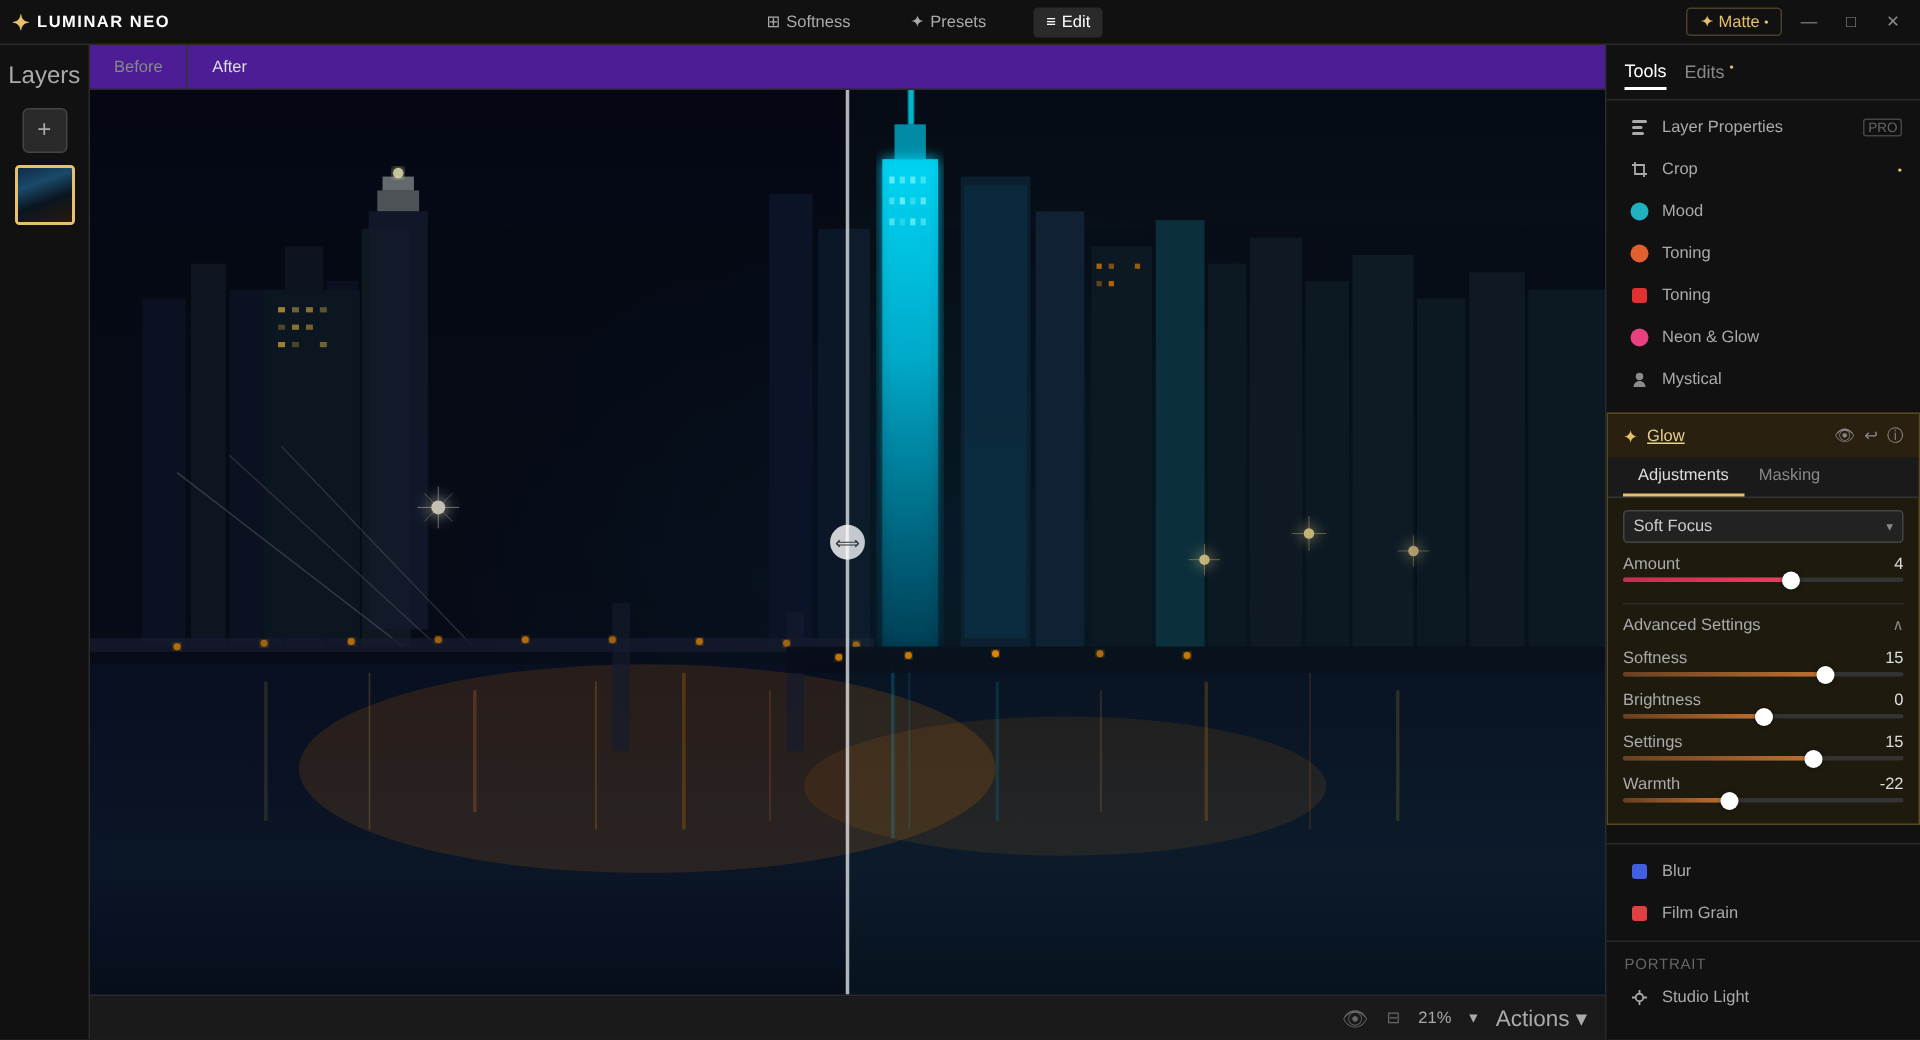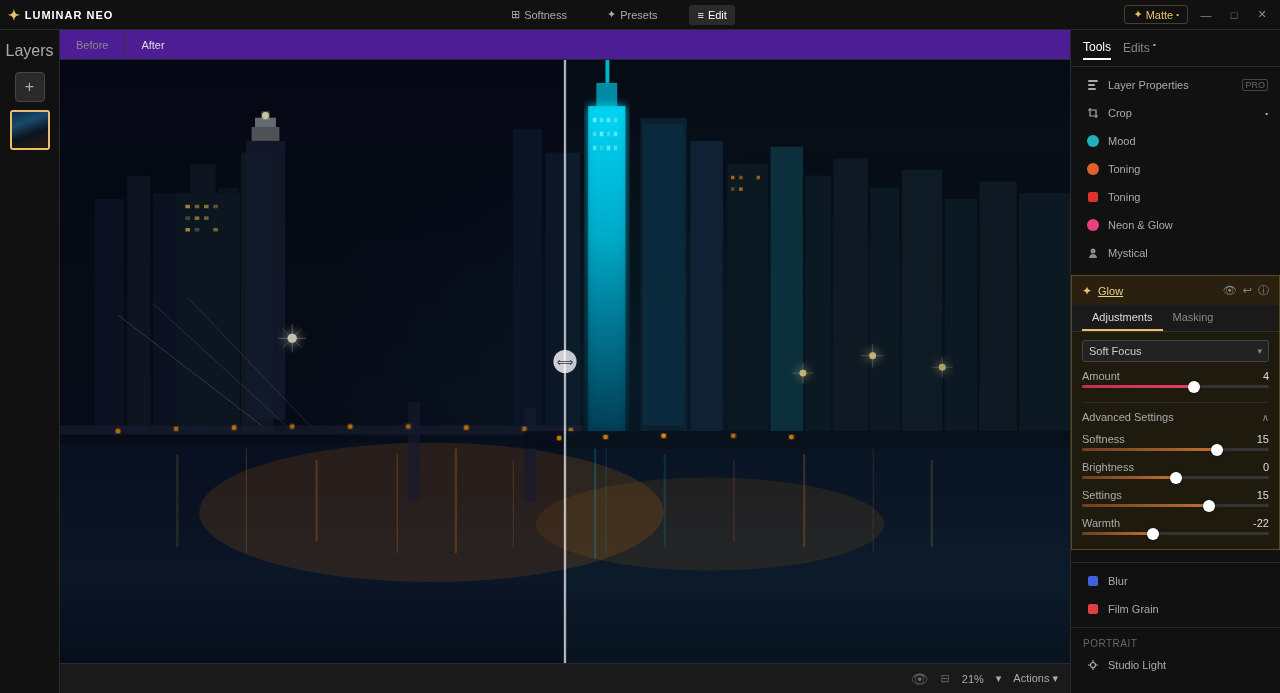--- a/index.html
+++ b/index.html
@@ -33,21 +33,21 @@
     .canvas-area { flex: 1; background: #222; display: flex; flex-direction: column; overflow: hidden; }
     .canvas-header { height: 30px; background: #4c1d95; display: flex; align-items: center; border-bottom: 1px solid #2a2a2a; }
     .view-label { padding: 0 16px; font-size: 11px; color: #888; }
     .view-label.active { color: #ddd; }
     .divider-v { width: 1px; height: 100%; background: #333; }
     .canvas-container { flex: 1; position: relative; overflow: hidden; }
 
     .canvas-footer { height: 30px; background: #1a1a1a; display: flex; align-items: center; justify-content: flex-end; padding: 0 12px; gap: 12px; border-top: 1px solid #2a2a2a; }
     .footer-icon { color: #666; cursor: pointer; font-size: 14px; }
     .zoom-control { color: #aaa; font-size: 11px; cursor: pointer; display: flex; align-items: center; gap: 12px; }
-    .actions-btn { color: #aaa; font-size: 11px; cursor: pointer; }
+    .actions-btn { color: #aaa; font-size: 15px; cursor: pointer; }
 
     
     .panel-right { width: 210px; background: #111; border-left: 1px solid #2a2a2a; display: flex; flex-direction: column; flex-shrink: 0; overflow-y: auto; }
     .panel-right::-webkit-scrollbar { width: 4px; }
     .panel-right::-webkit-scrollbar-track { background: #111; }
     .panel-right::-webkit-scrollbar-thumb { background: #333; }
 
     .panel-header { display: flex; gap: 12px; padding: 10px 12px 6px; border-bottom: 1px solid #2a2a2a; }
     .panel-tab { font-size: 12px; color: #888; cursor: pointer; padding-bottom: 4px; }
     .panel-tab.active { color: #fff; border-bottom: 2px solid #fff; }

